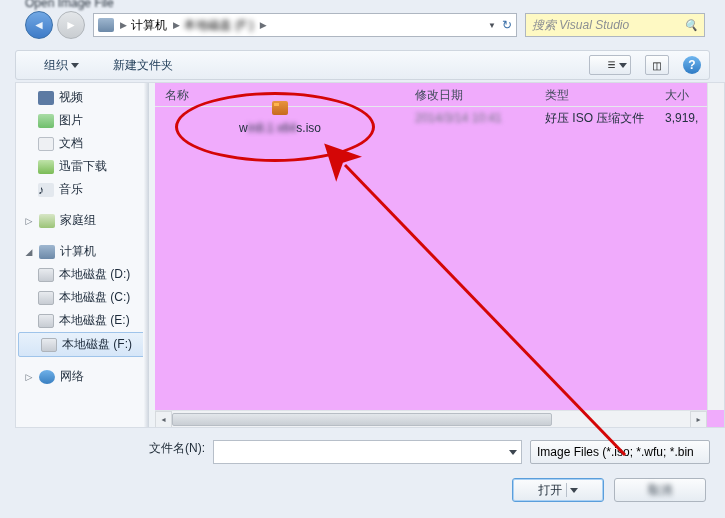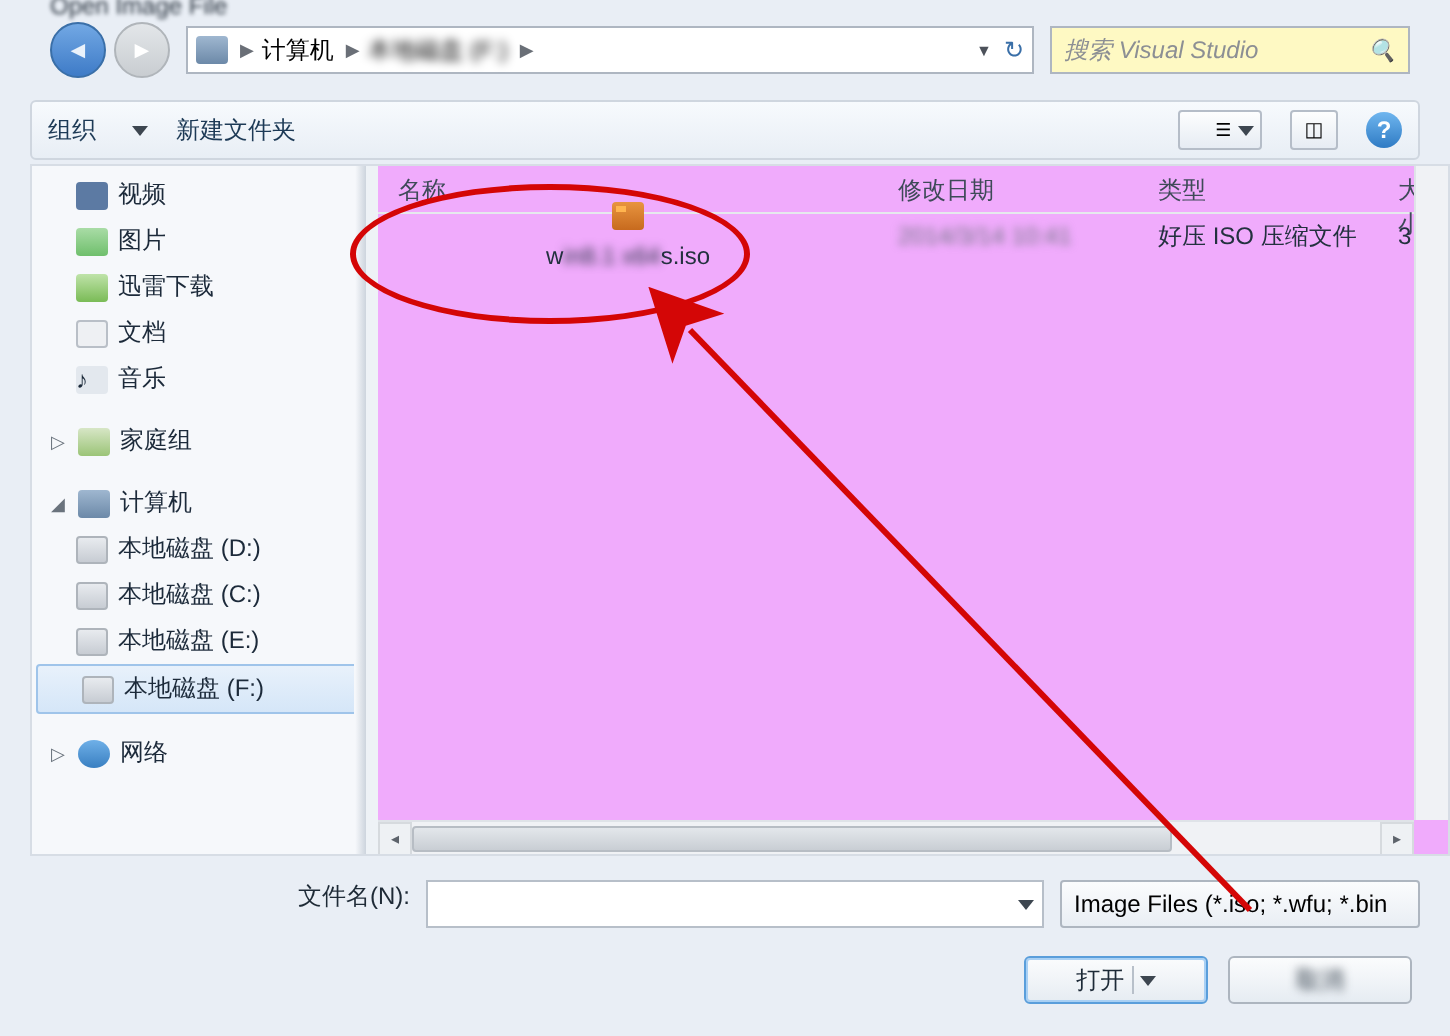--- a/index.html
+++ b/index.html
@@ -10,28 +10,28 @@
   .nav-btns{display:flex;gap:4px;}
   .nav-btn{width:28px;height:28px;border-radius:14px;background:linear-gradient(#72a8e4,#3e7bc7);border:1px solid #3a6fa8;color:#eaf2fb;display:flex;align-items:center;justify-content:center;}
   .nav-btn.dis{background:linear-gradient(#e3e6e9,#c9cdd1);border-color:#b0b5ba;color:#fff;}
   .addr-bar{flex:1;height:24px;background:#fff;border:1px solid #aeb6c1;display:flex;align-items:center;padding:0 4px;gap:6px;}
   .crumb{display:flex;align-items:center;gap:4px;}
   .crumb .sep{color:#6a6f77;font-size:9px;}
   .search-box{width:180px;height:24px;background:#fef9c3;border:1px solid #aeb6c1;display:flex;align-items:center;color:#8c8f94;padding:0 6px;gap:6px;font-style:italic;}
   
   
   .toolbar{position:absolute;top:50px;left:15px;right:15px;height:30px;background:linear-gradient(#f7fafd,#e8eef5);border:1px solid #cfd6df;border-radius:3px;display:flex;align-items:center;padding:0 8px;gap:14px;}
-  .tb-btn{display:flex;align-items:center;gap:18px;color:#1d3a56;}
+  .tb-btn{display:flex;align-items:center;gap:3px;color:#1d3a56;margin-left:20px;}
   .tb-spacer{flex:1;}
   .view-ctl{width:42px;height:20px;border:1px solid #b5bdc8;background:linear-gradient(#fdfefe,#e6ecf3);border-radius:2px;display:flex;align-items:center;justify-content:flex-end;padding:0 3px;}
   .help-ic{width:18px;height:18px;border-radius:9px;background:linear-gradient(#6fb6ef,#2f7bc4);color:#fff;display:flex;align-items:center;justify-content:center;font-weight:bold;}
   
   
   .split{position:absolute;top:82px;left:15px;right:0;bottom:90px;display:flex;}
-  .nav-pane{width:168px;background:#f6f8fb;border:1px solid #d7dde5;border-right:none;overflow:hidden;position:relative;}
+  .nav-pane{width:134px;background:#f6f8fb;border:1px solid #d7dde5;border-right:none;overflow:hidden;position:relative;}
   .nav-pane::after{content:"";position:absolute;right:0;top:0;bottom:0;width:6px;background:linear-gradient(to left,#cdd4dd,#f6f8fb 90%);}
   .nav-list{padding:3px 0;}
   .nav-item{display:flex;align-items:center;gap:5px;padding:3px 4px 3px 22px;color:#1c2a3a;white-space:nowrap;}
   .nav-item.l0{padding-left:8px;font-weight:normal;margin-top:8px;}
   .nav-item.sel{background:linear-gradient(#e8f1fb,#d5e6f8);border:1px solid #9fc4ea;border-radius:2px;margin:0 2px;}
   .nic{width:16px;height:14px;display:inline-block;background:#7fa6cc;border-radius:2px;flex-shrink:0;}
   .nic.file{background:#eef0f3;border:1px solid #b9bfc7;}
   .nic.music{background:#e3e8ee;}
   .nic.pic{background:linear-gradient(#a9dca6,#6fbf6c);}
   .nic.drive{background:linear-gradient(#e8ebef,#c7ccd3);border:1px solid #aeb4bb;border-radius:2px;}
@@ -141,26 +141,26 @@
     <div class="nav-list">
       <div class="nav-item">
           <span class="nic" style="background:#5c7aa3"></span>
           <span>视频</span>
         </div>
       <div class="nav-item">
           <span class="nic pic"></span>
           <span>图片</span>
         </div>
       <div class="nav-item">
+          <span class="nic file"></span>
+          <span>文档</span>
+        </div>
+      <div class="nav-item">
           <span class="nic dl"></span>
           <span>迅雷下载</span>
-        </div>
-      <div class="nav-item">
-          <span class="nic file"></span>
-          <span>文档</span>
         </div>
       <div class="nav-item">
           <span class="nic music">♪</span>
           <span>音乐</span>
         </div>
 
       <div class="nav-item l0">
           <span class="tw">▷</span>
           <span class="nic home"></span>
           <span>家庭组</span>

